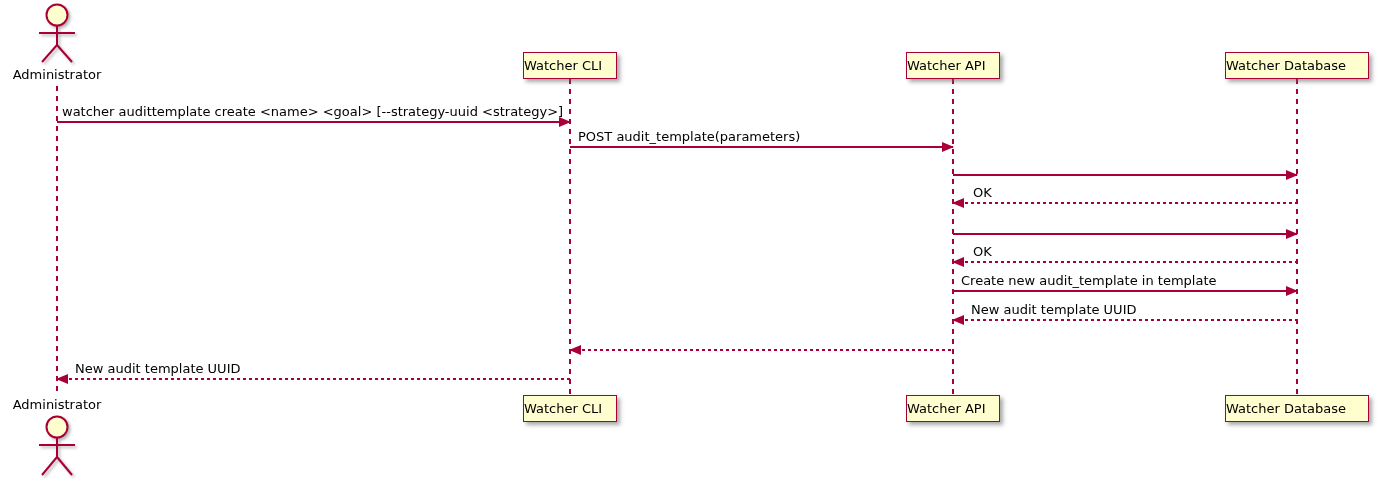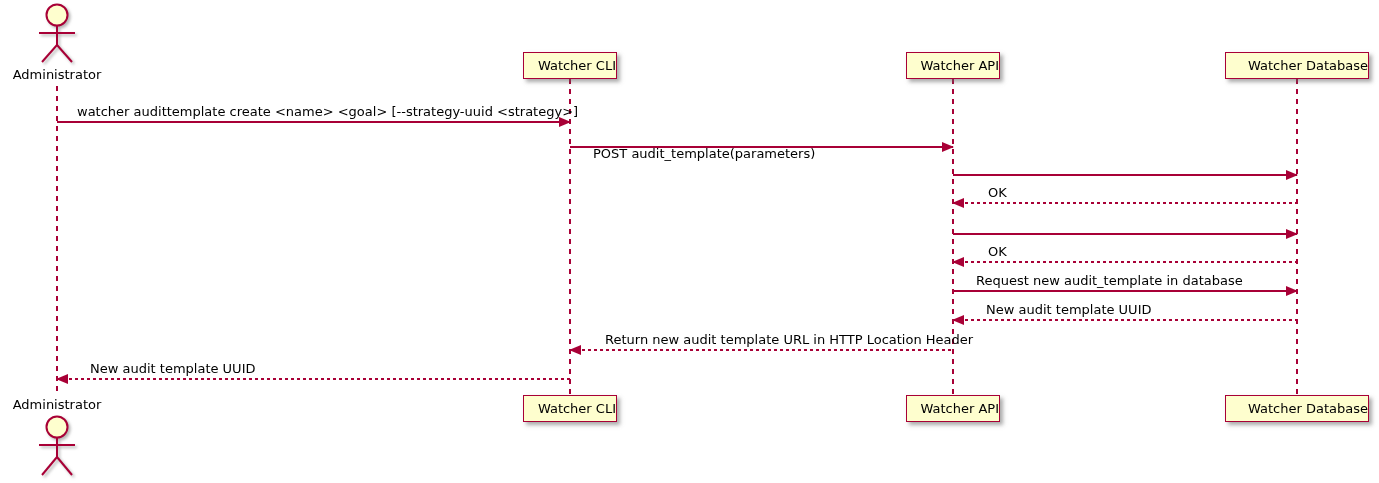--- a/index.html
+++ b/index.html
@@ -12,28 +12,28 @@
     overflow:hidden;
   }
   .lifeline{
     position:absolute;width:1.5px;
     background:repeating-linear-gradient(180deg,#A80036 0 5px,transparent 5px 10px);
   }
   .pbox{
     position:absolute;height:27px;box-sizing:border-box;
     background:#FEFECE;border:1.8px solid #A80036;
     box-shadow:3px 3px 4px rgba(100,100,100,0.55);
-    display:flex;align-items:center;justify-content:flex-end;
+    display:flex;align-items:center;justify-content:flex-start;
     white-space:nowrap;
   }
   .actor-label{
     position:absolute;width:102px;text-align:center;white-space:nowrap;
   }
   .actor-svg{position:absolute;filter:drop-shadow(2.5px 2.5px 1.5px rgba(120,120,120,0.55));}
-  .msg-label{position:absolute;white-space:nowrap;line-height:16px;margin-left:15px;}
+  .msg-label{position:absolute;white-space:nowrap;line-height:16px;}
   .msg-line{position:absolute;height:1.5px;}
   .msg-line.solid{background:#A80036;}
   .msg-line.dashed{background:repeating-linear-gradient(90deg,#A80036 0 3px,transparent 3px 6px);}
   .head{position:absolute;width:0;height:0;top:-4.5px;
     border-top:5px solid transparent;border-bottom:5px solid transparent;}
   .head.right{right:-1px;border-left:12px solid #A80036;}
   .head.left{left:-1px;border-right:12px solid #A80036;}
 </style>
 </head>
 <body>
@@ -81,21 +81,21 @@
   </div>
   <div class="pbox" style="left:1225px;top:395px;width:144px">
     <span>Watcher Database</span>
   </div>
 
   <div class="msg-label" style="left:62px;top:104px">watcher audittemplate create &lt;name&gt; &lt;goal&gt; [--strategy-uuid &lt;strategy&gt;]</div>
   <div class="msg-line solid" style="left:57px;top:121px;width:513px">
     <span class="head right"></span>
   </div>
 
-  <div class="msg-label" style="left:578px;top:146px">POST audit_template(parameters)</div>
+  <div class="msg-label" style="left:578px;top:129px">POST audit_template(parameters)</div>
   <div class="msg-line solid" style="left:570px;top:146px;width:383px">
     <span class="head right"></span>
   </div>
 
   <div class="msg-line solid" style="left:953px;top:174px;width:344px">
     <span class="head right"></span>
   </div>
 
   <div class="msg-label" style="left:973px;top:185px">OK</div>
   <div class="msg-line dashed" style="left:953px;top:202px;width:344px">
@@ -104,31 +104,30 @@
 
   <div class="msg-line solid" style="left:953px;top:233px;width:344px">
     <span class="head right"></span>
   </div>
 
   <div class="msg-label" style="left:973px;top:244px">OK</div>
   <div class="msg-line dashed" style="left:953px;top:261px;width:344px">
     <span class="head left"></span>
   </div>
 
-  <div class="msg-label" style="left:961px;top:273px">Request new audit_template in database</div>
+  <div class="msg-label" style="left:961px;top:273px">Create new audit_template in template</div>
   <div class="msg-line solid" style="left:953px;top:290px;width:344px">
     <span class="head right"></span>
   </div>
 
   <div class="msg-label" style="left:971px;top:302px">New audit template UUID</div>
   <div class="msg-line dashed" style="left:953px;top:319px;width:344px">
     <span class="head left"></span>
   </div>
 
-  <div class="msg-label" style="left:590px;top:332px">Return new audit template URL in HTTP Location Header</div>
   <div class="msg-line dashed" style="left:570px;top:349px;width:383px">
     <span class="head left"></span>
   </div>
 
   <div class="msg-label" style="left:75px;top:361px">New audit template UUID</div>
   <div class="msg-line dashed" style="left:57px;top:378px;width:513px">
     <span class="head left"></span>
   </div>
 
 </div>

